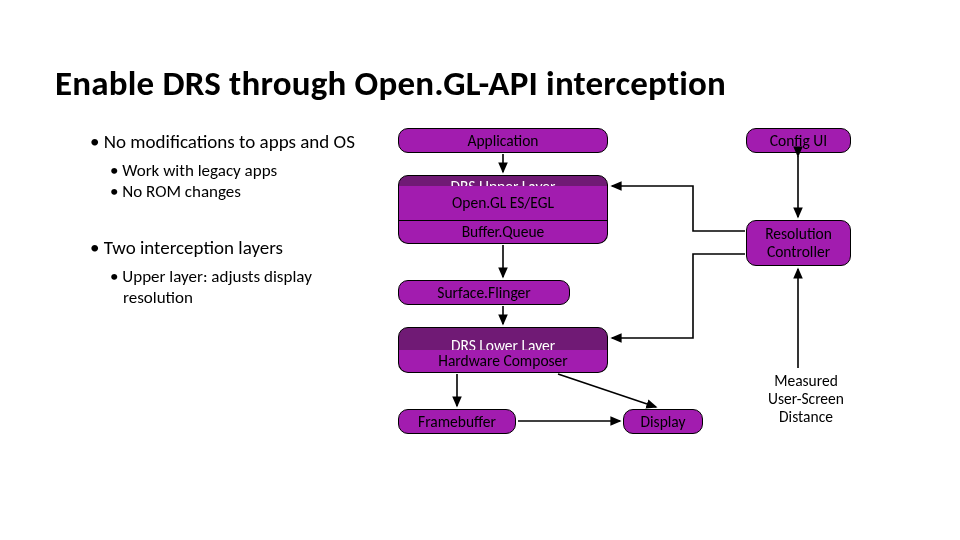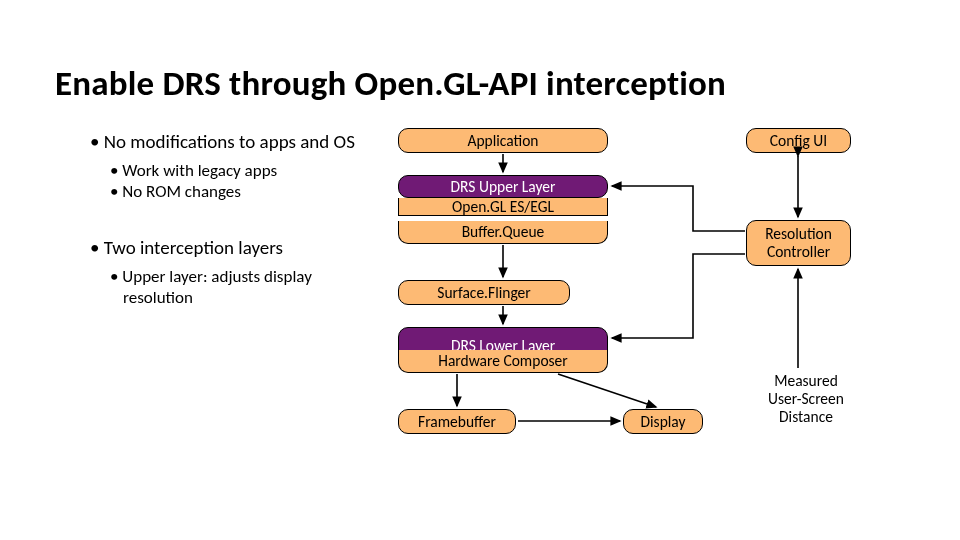--- a/index.html
+++ b/index.html
@@ -33,21 +33,21 @@
   .sub { font-size: 17px; margin-left: 20px; text-indent: -13px; padding-left: 13px; }
   .gap { height: 34px; }
   .diagram {
     position: absolute;
     left: 398px;
     top: 128px;
   }
   .box {
     position: absolute;
     border: 1.6px solid #000;
-    background: #fdba74;
+    background: #a21caf;
     text-align: center;
     display: flex;
     align-items: center;
     justify-content: center;
     font-size: 15.5px;
     line-height: 1.15;
   }
   .rounded { border-radius: 10px; }
   .black { background: #701a75; color: #fff; border-color: #000; text-align: right; }
   svg.arrows { position: absolute; left: 0; top: 0; overflow: visible; }
@@ -65,21 +65,21 @@
   <div class="gap"></div>
   <div class="b1">• Two interception layers</div>
   <div class="sub">• Upper layer: adjusts display resolution</div>
 </div>
 
 <div class="diagram">
 
   <div class="box rounded" style="left:0px; top:0px; width:210px; height:25px;">Application</div>
 
   <div class="box rounded black" style="left:0px; top:47px; width:210px; height:23px;">DRS Upper Layer</div>
-  <div class="box" style="left:0px; top:70px; width:210px; height:18px; border-top:none;">Open.GL ES/EGL</div>
+  <div class="box" style="left:0px; top:58px; width:210px; height:35px; border-top:none;">Open.GL ES/EGL</div>
   <div class="box" style="left:0px; top:93px; width:210px; height:23px; border-top:none; border-bottom-left-radius:10px; border-bottom-right-radius:10px;">Buffer.Queue</div>
 
   <div class="box rounded" style="left:0px; top:152px; width:172px; height:25px;">Surface.Flinger</div>
 
   <div class="box rounded black" style="left:0px; top:199px; width:210px; height:37px;">DRS Lower Layer</div>
   <div class="box" style="left:0px; top:222px; width:210px; height:23px; border-top:none; border-bottom-left-radius:10px; border-bottom-right-radius:10px;">Hardware Composer</div>
 
   <div class="box rounded" style="left:0px; top:281px; width:118px; height:25px;">Framebuffer</div>
   <div class="box rounded" style="left:225px; top:281px; width:80px; height:25px;">Display</div>
 

